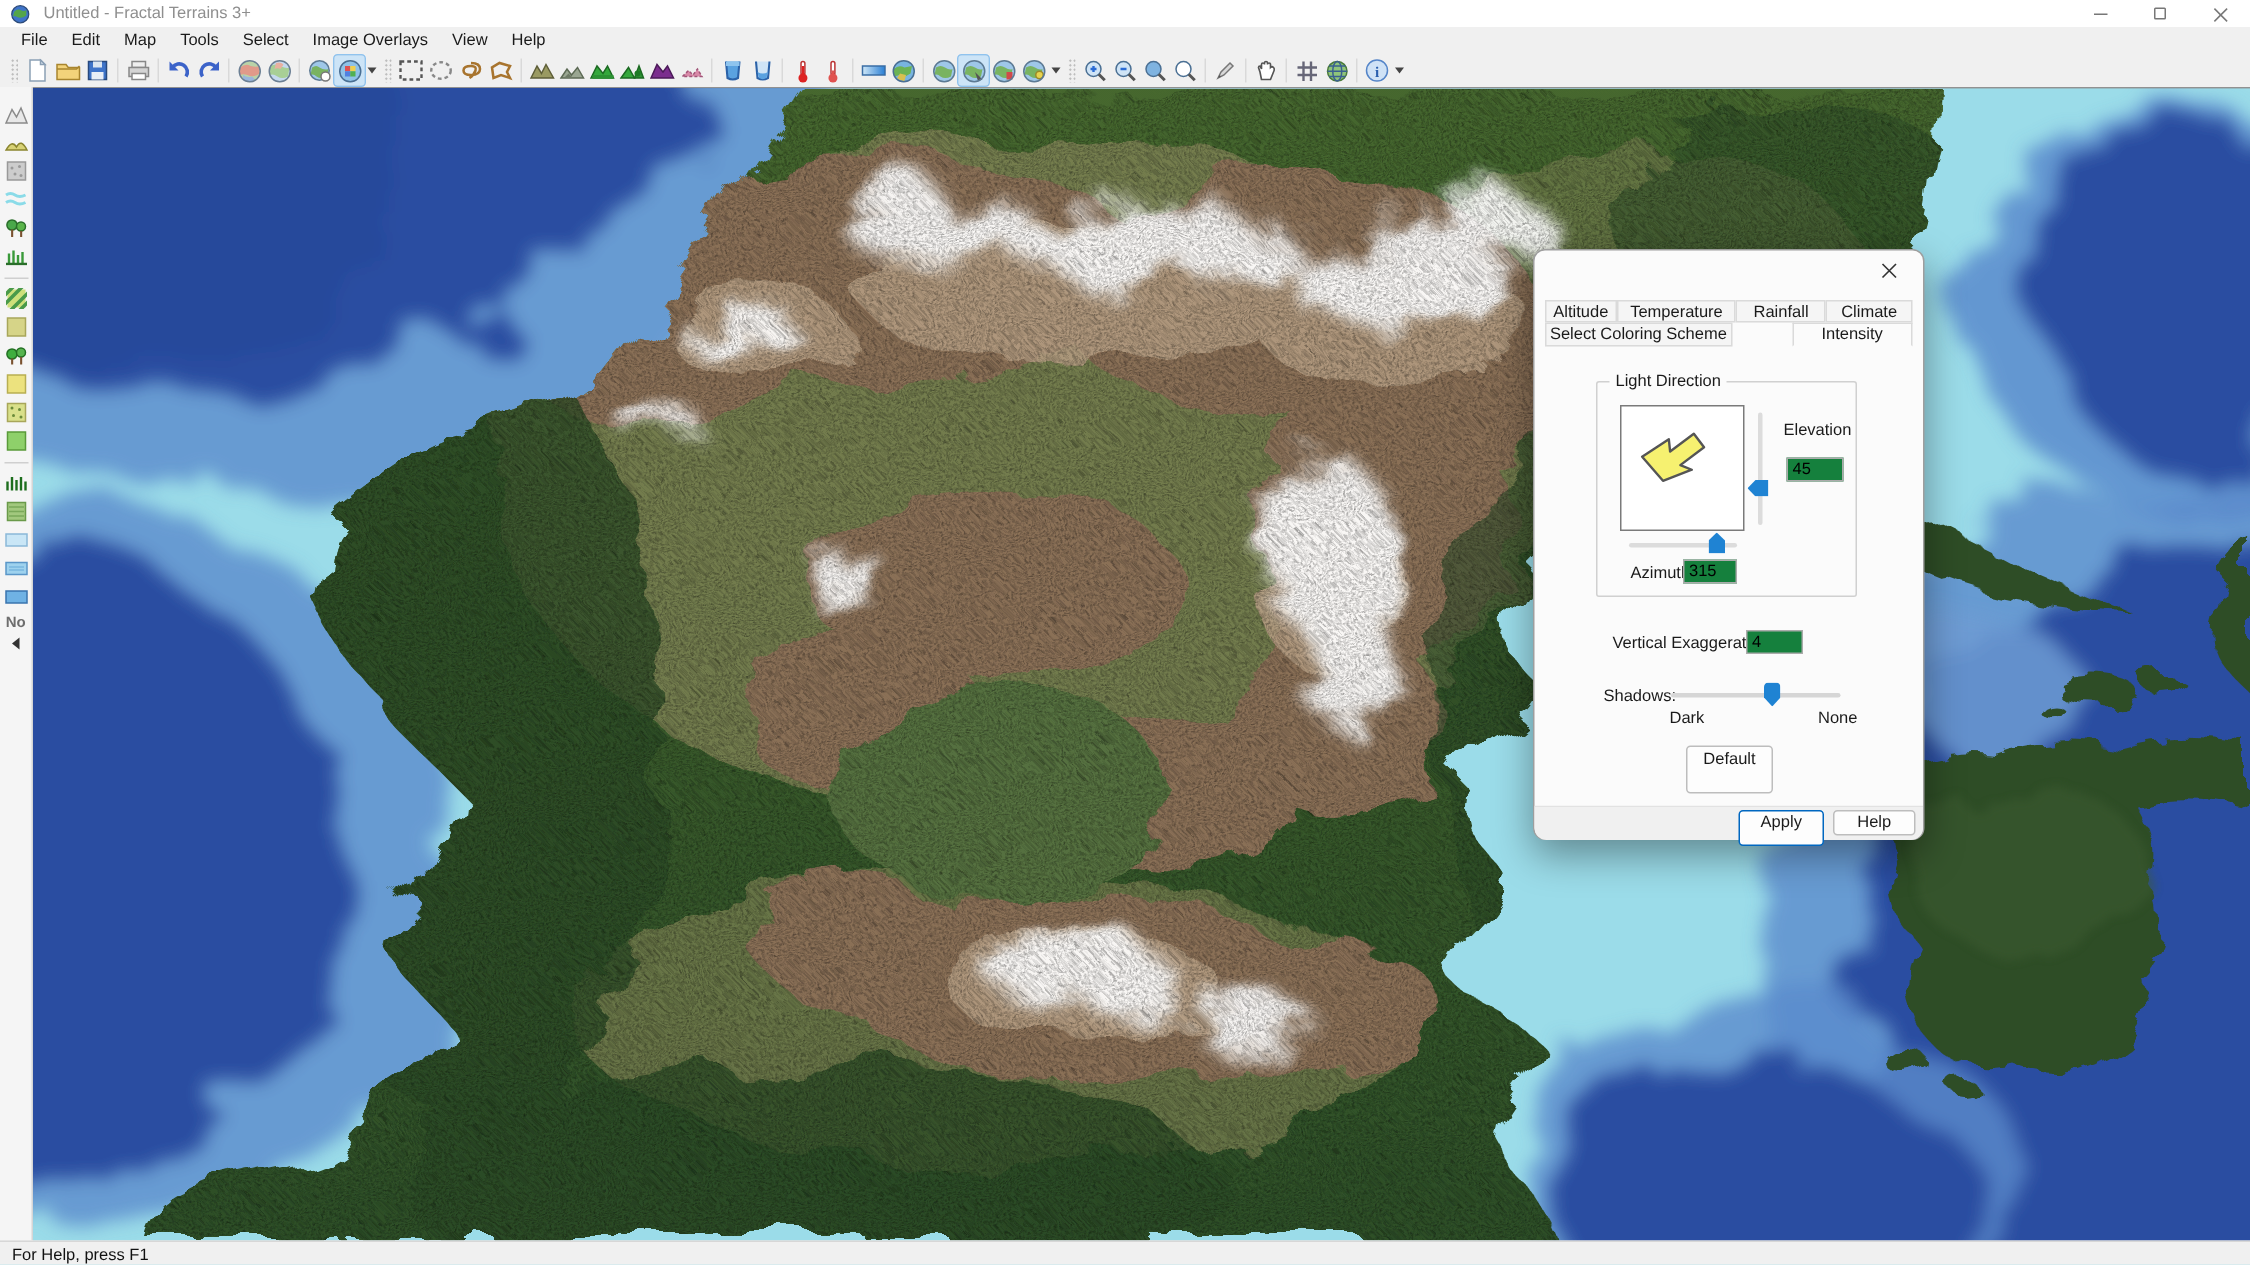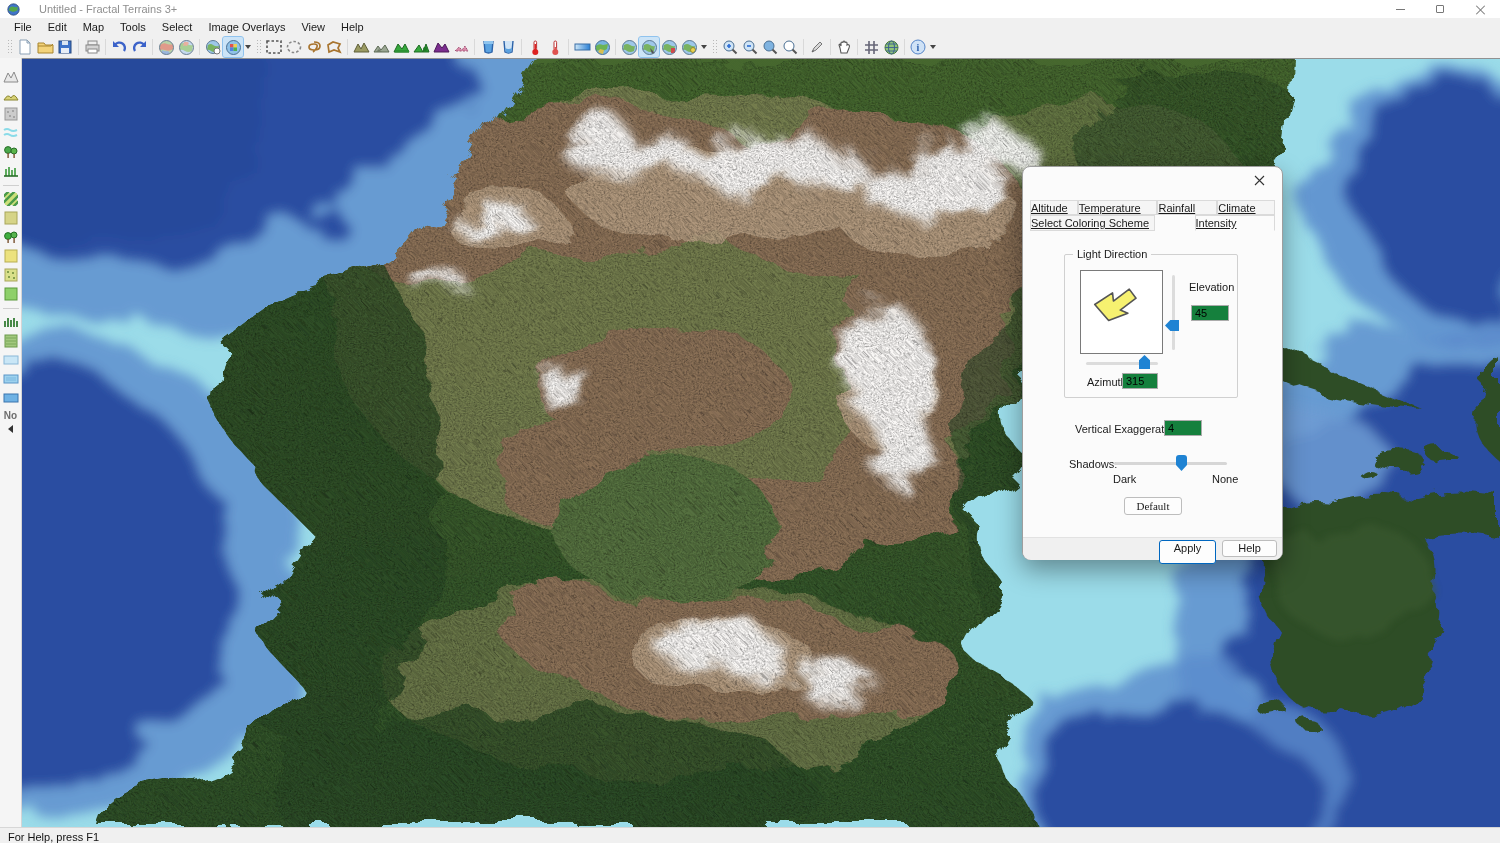--- a/index.html
+++ b/index.html
@@ -2,21 +2,21 @@
 <html><head>
 <meta charset="utf-8">
 <style>
   * { margin:0; padding:0; box-sizing:border-box; }
   html,body { width:1500px; height:843px; overflow:hidden; }
   body { font-family:"Liberation Sans", sans-serif; font-size:12px; background:#f0f0f0; position:relative; }
 
   
   .titlebar { position:absolute; left:0; top:0; width:1500px; height:18px; background:#ffffff; display:flex; align-items:center; }
   .app-icon { width:13px; height:13px; margin-left:7px; }
-  .title-text { margin-left:19px; font-size:11px; color:#8f8f8f; }
+  .title-text { margin-left:9px; font-size:11px; color:#8f8f8f; }
   .win-controls { position:absolute; right:0; top:0; height:18px; display:flex; }
   .win-btn { width:40px; height:18px; display:flex; align-items:center; justify-content:center; color:#666; }
   .glyph-min { width:9px; height:1px; background:#777; }
   .glyph-max { width:8px; height:8px; border:1px solid #777; border-radius:1px; }
   .glyph-close { position:relative; width:9px; height:9px; }
   .glyph-close:before,.glyph-close:after { content:""; position:absolute; left:4px; top:-1px; width:1px; height:12px; background:#777; }
   .glyph-close:before { transform:rotate(45deg); } .glyph-close:after { transform:rotate(-45deg); }
 
   .menubar { position:absolute; left:0; top:18px; width:1500px; height:18px; background:#f0f0f0; display:flex; align-items:center; padding-left:6px; }
   .menu-item { padding:1px 8px; font-size:11px; color:#1a1a1a; }
@@ -38,21 +38,21 @@
   
   .map-wrap { position:absolute; left:22px; top:58px; width:1478px; height:769px; border-top:1px solid #919191; overflow:hidden; background:#9bdce9; }
   .map-wrap svg { display:block; }
 
   
   .dialog { position:absolute; left:1022px; top:166px; width:261px; height:394px; background:#fbfbfb; border:1px solid #9e9e9e; border-radius:8px; box-shadow:0 10px 26px rgba(0,0,0,.38); font-size:11px; color:#1a1a1a; }
   .dlg-title { height:26px; background:#e9f4ec; border-radius:8px 8px 0 0; display:flex; align-items:center; padding-left:12px; font-size:12px; }
   .dlg-close { position:absolute; right:10px; top:5px; width:26px; height:17px; display:flex; align-items:center; justify-content:center; }
   .tabs { position:absolute; left:7px; right:7px; top:33px; }
   .tabrow1 { display:flex; height:15px; }
-  .tab { border:1px solid #dadada; background:#f5f5f5; text-align:left; line-height:14px; font-size:11px; overflow:hidden; white-space:nowrap;text-decoration:underline; }
+  .tab { border:1px solid #dadada; background:#f5f5f5; text-align:center; line-height:14px; font-size:11px; overflow:hidden; white-space:nowrap; }
   .tabrow2 { display:flex; height:16px; }
   .tab.active { background:#fbfbfb; border-bottom:1px solid #fbfbfb; }
   .groupbox { position:absolute; left:41px; top:87px; width:174px; height:144px; border:1px solid #d0d0d0; border-radius:2px; }
   .grouplabel { position:absolute; left:8px; top:-7px; background:#fbfbfb; padding:0 4px; }
   .dirsquare { position:absolute; left:15px; top:15px; width:83px; height:84px; background:#ffffff; border:1px solid #7a7a7a; }
   .vtrack { position:absolute; left:107px; top:20px; width:3px; height:75px; background:#dcdcdc; border-radius:2px; }
   .vthumb { position:absolute; left:100px; top:65px; width:14px; height:11px; background:#1f83d3; clip-path:polygon(0 50%,38% 0,100% 0,100% 100%,38% 100%); }
   .lbl-elev { position:absolute; left:124px; top:26px; width:46px; text-align:left; }
   .inp { position:absolute; border:1px solid #ababab; background:#15803d; font-size:11px; padding:0 3px; font-family:"Liberation Sans", sans-serif; }
   .inp-elev { left:126px; top:50px; width:38px; height:16px; }
@@ -61,21 +61,21 @@
   .lbl-azim { position:absolute; left:22px; top:121px; }
   .inp-azim { left:57px; top:118px; width:36px; height:16px; }
   .lbl-ve { position:absolute; left:52px; top:256px; }
   .inp-ve { left:141px; top:253px; width:38px; height:16px; }
   .lbl-sh { position:absolute; left:46px; top:291px; }
   .strack { position:absolute; left:91px; top:295px; width:113px; height:3px; background:#d6d6d6; border-radius:2px; }
   .sthumb { position:absolute; left:153px; top:288px; width:11px; height:16px; background:#1f83d3; border-radius:3px 3px 0 0; clip-path:polygon(0 0,100% 0,100% 62%,50% 100%,0 62%); }
   .lbl-dark { position:absolute; left:90px; top:306px; }
   .lbl-none { position:absolute; left:189px; top:306px; }
   .btn { position:absolute; background:#fdfdfd; border:1px solid #bdbdbd; border-radius:3px; font-size:11px; text-align:center; font-family:"Liberation Sans", sans-serif; }
-  .btn-default { left:101px; top:330px; width:58px; height:18px; line-height:16px;font-family:Liberation Serif, serif; }
+  .btn-default { left:101px; top:330px; width:58px; height:32px; line-height:16px; }
   .dlg-bottom { position:absolute; left:0; right:0; top:370px; height:23px; background:#f0f0f0; border-top:1px solid #e2e2e2; border-radius:0 0 8px 8px; }
   .btn-apply { left:136px; top:373px; width:57px; height:24px; line-height:15px; border:1px solid #0067c0; }
   .btn-help  { left:199px; top:373px; width:55px; height:17px; line-height:15px; }
 
   
   .statusbar { position:absolute; left:0; top:827px; width:1500px; height:16px; background:#f0f0f0; border-top:1px solid #d7d7d7; display:flex; align-items:flex-end; padding-left:8px; font-size:11px; color:#111; }
 </style>
 </head>
 <body>
 

